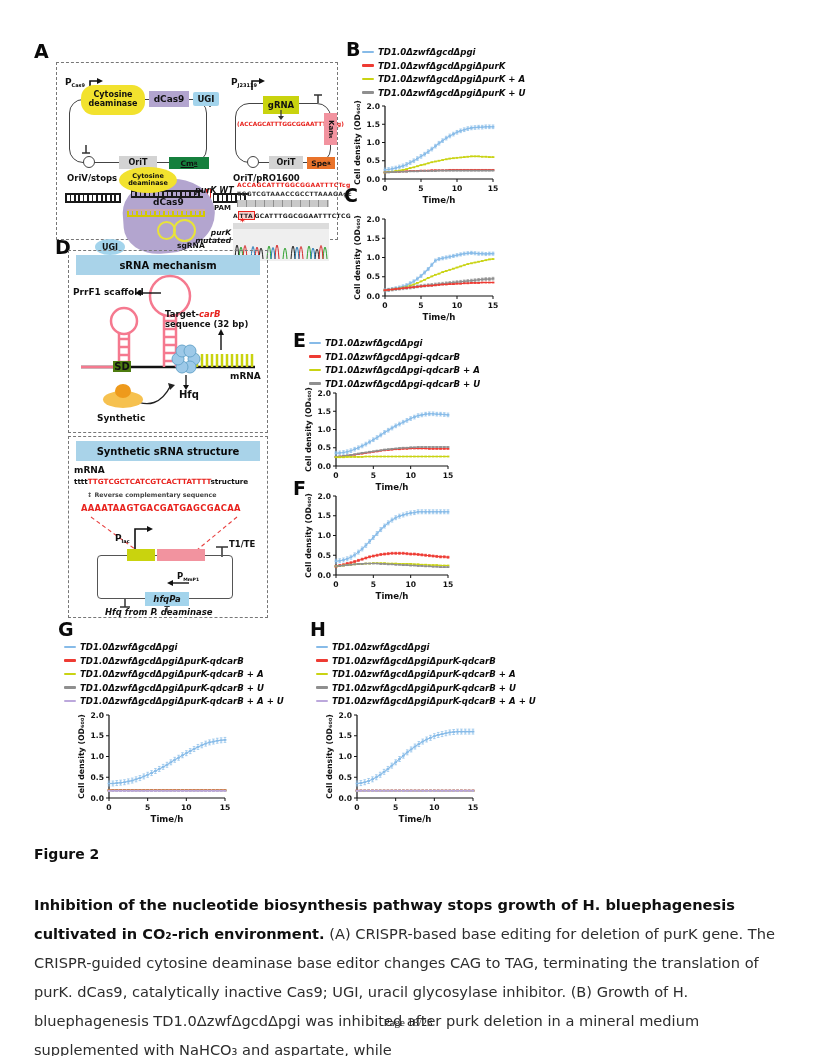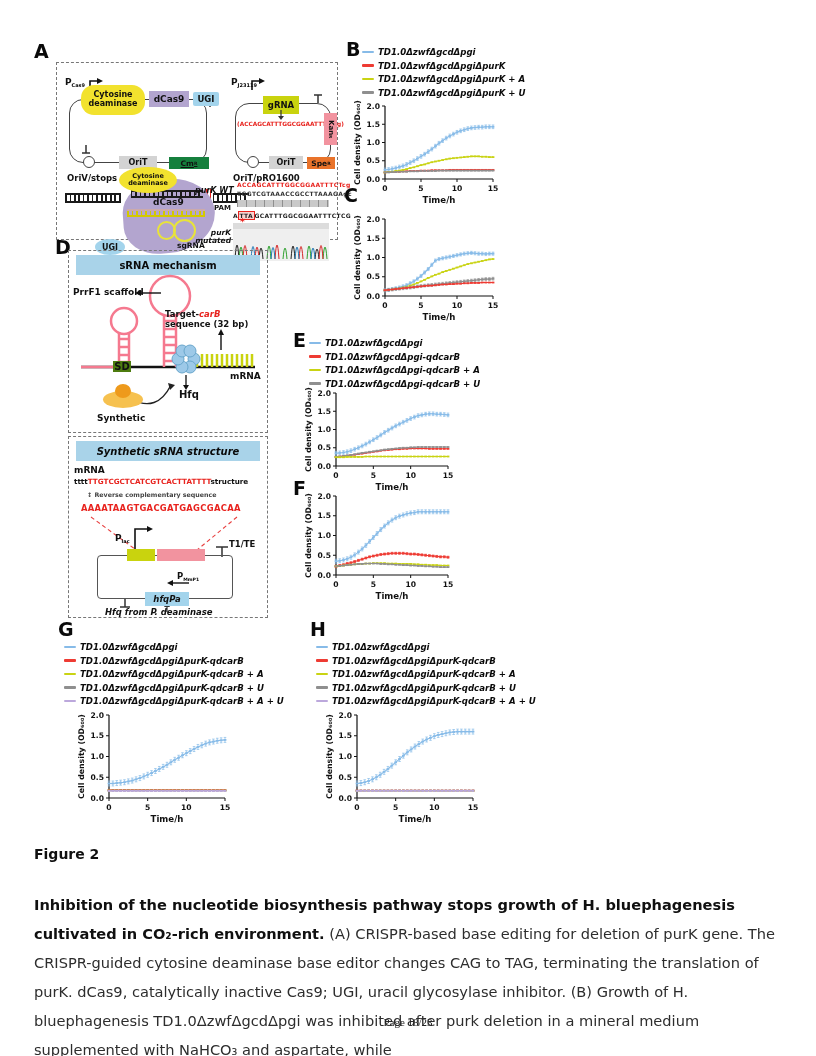--- a/index.html
+++ b/index.html
@@ -186,21 +186,21 @@
   </div>
   <div class="abs gene" style="left:44px;top:110px;width:18px;height:11px;background:#4d7c0f;font-size:10px;">SD</div>
   <div class="abs blk" style="left:161px;top:120px;font-size:9px;">mRNA</div>
   <div class="abs blk" style="left:110px;top:138px;font-size:10px;">Hfq</div>
   <div class="abs" style="left:34px;top:140px;width:40px;height:17px;background:#f6c14f;border-radius:50%;"></div>
   <div class="abs" style="left:46px;top:133px;width:16px;height:14px;background:#ee9a1c;border-radius:50%;"></div>
   <div class="abs blk" style="left:28px;top:162px;font-size:9px;">Synthetic</div>
 </div>
 
 <div class="abs dashbox" style="left:68px;top:436px;width:200px;height:182px;">
-  <div class="abs header-band" style="left:7px;top:4px;width:184px;height:20px;font-style:italic;">Synthetic sRNA structure</div>
+  <div class="abs header-band" style="left:7px;top:4px;width:184px;height:20px;">Synthetic sRNA structure</div>
   <div class="abs blk" style="left:5px;top:28px;font-size:9px;">mRNA</div>
   <div class="abs" style="left:5px;top:40px;font-size:7.2px;font-weight:bold;white-space:nowrap;">
     <span class="blk">tttt</span><span class="red">TTGTCGCTCATCGTCACTTATTTT</span><span class="blk">structure</span>
   </div>
   <div class="abs" style="left:18px;top:54px;font-size:6.3px;font-weight:bold;color:#444;">
     <span>↕</span> <span>Reverse complementary sequence</span>
   </div>
   <div class="abs red" style="left:12px;top:66px;font-size:8.4px;font-weight:bold;letter-spacing:0.3px;white-space:nowrap;">AAAATAAGTGACGATGAGCGACAA</div>
   <svg class="abs" style="left:0;top:0;" width="200" height="182">
     <line x1="22" y1="80" x2="74" y2="118" stroke="#e84040" stroke-width="1.1" stroke-dasharray="4 3"></line>

